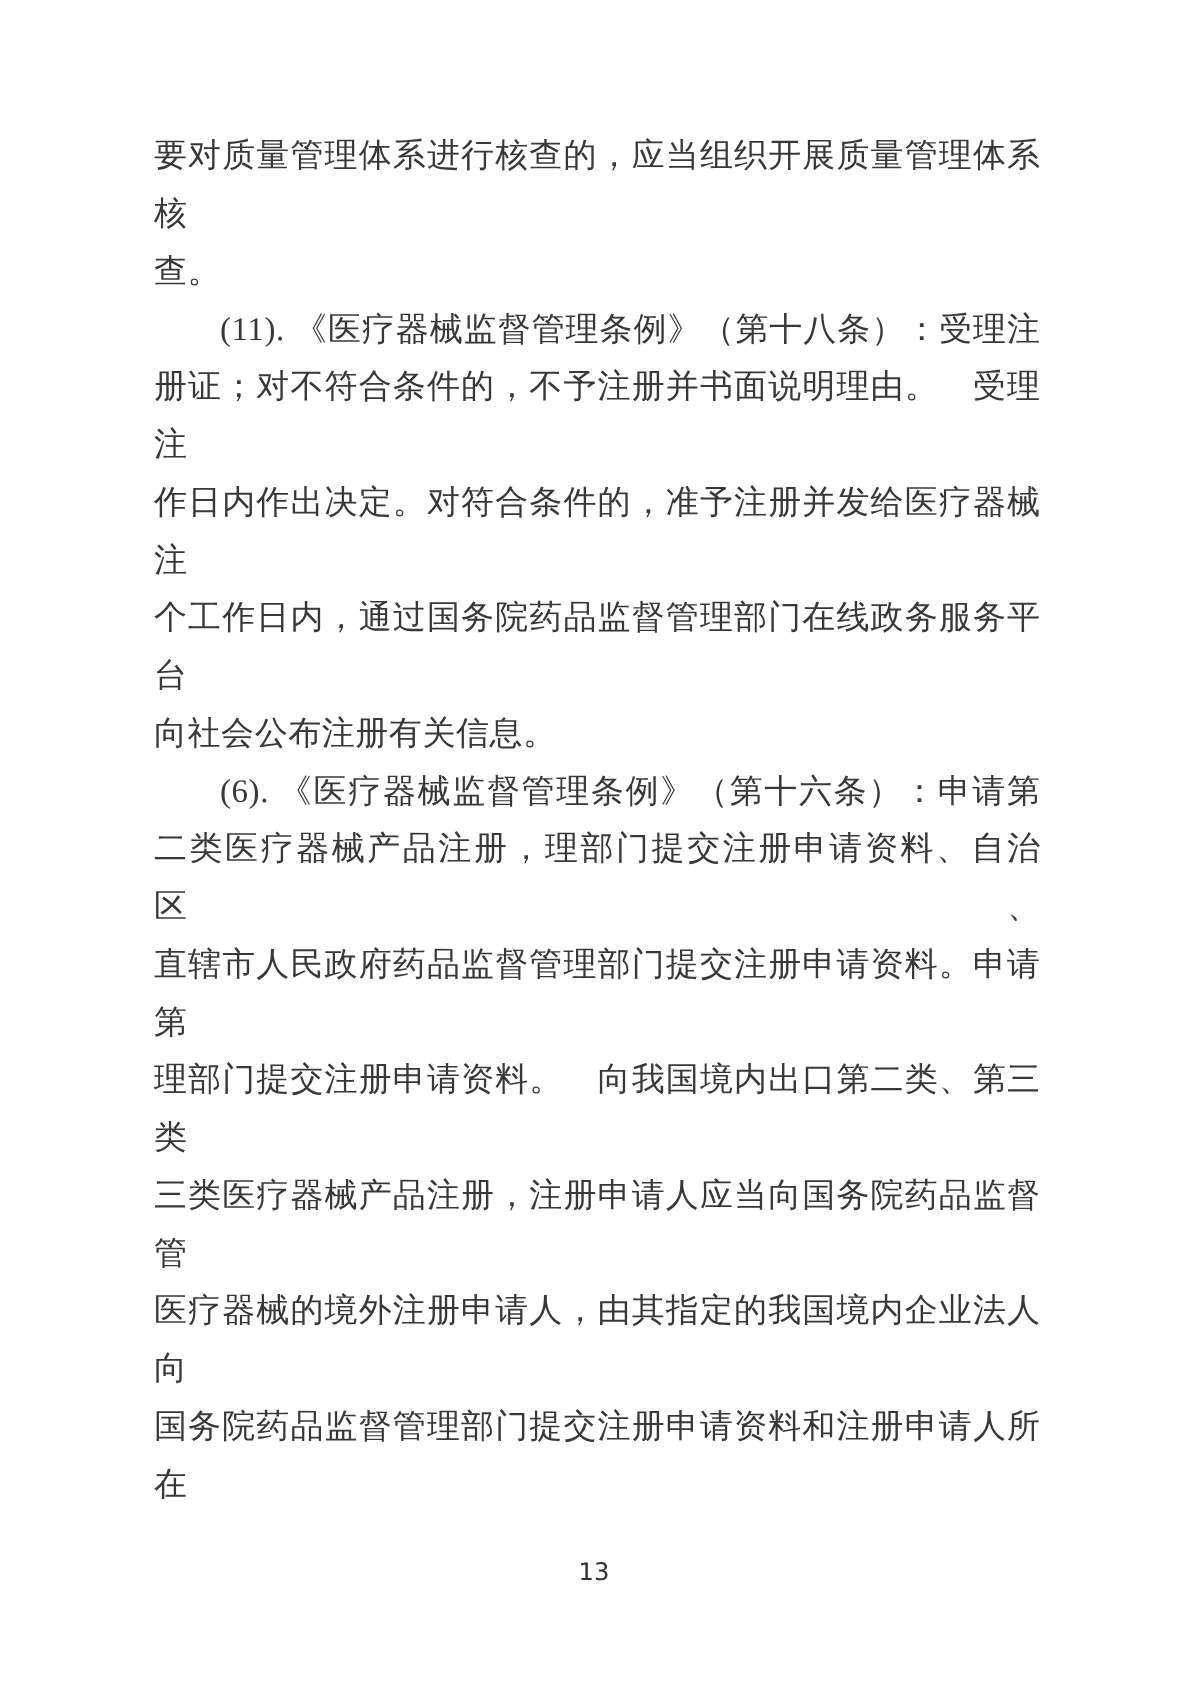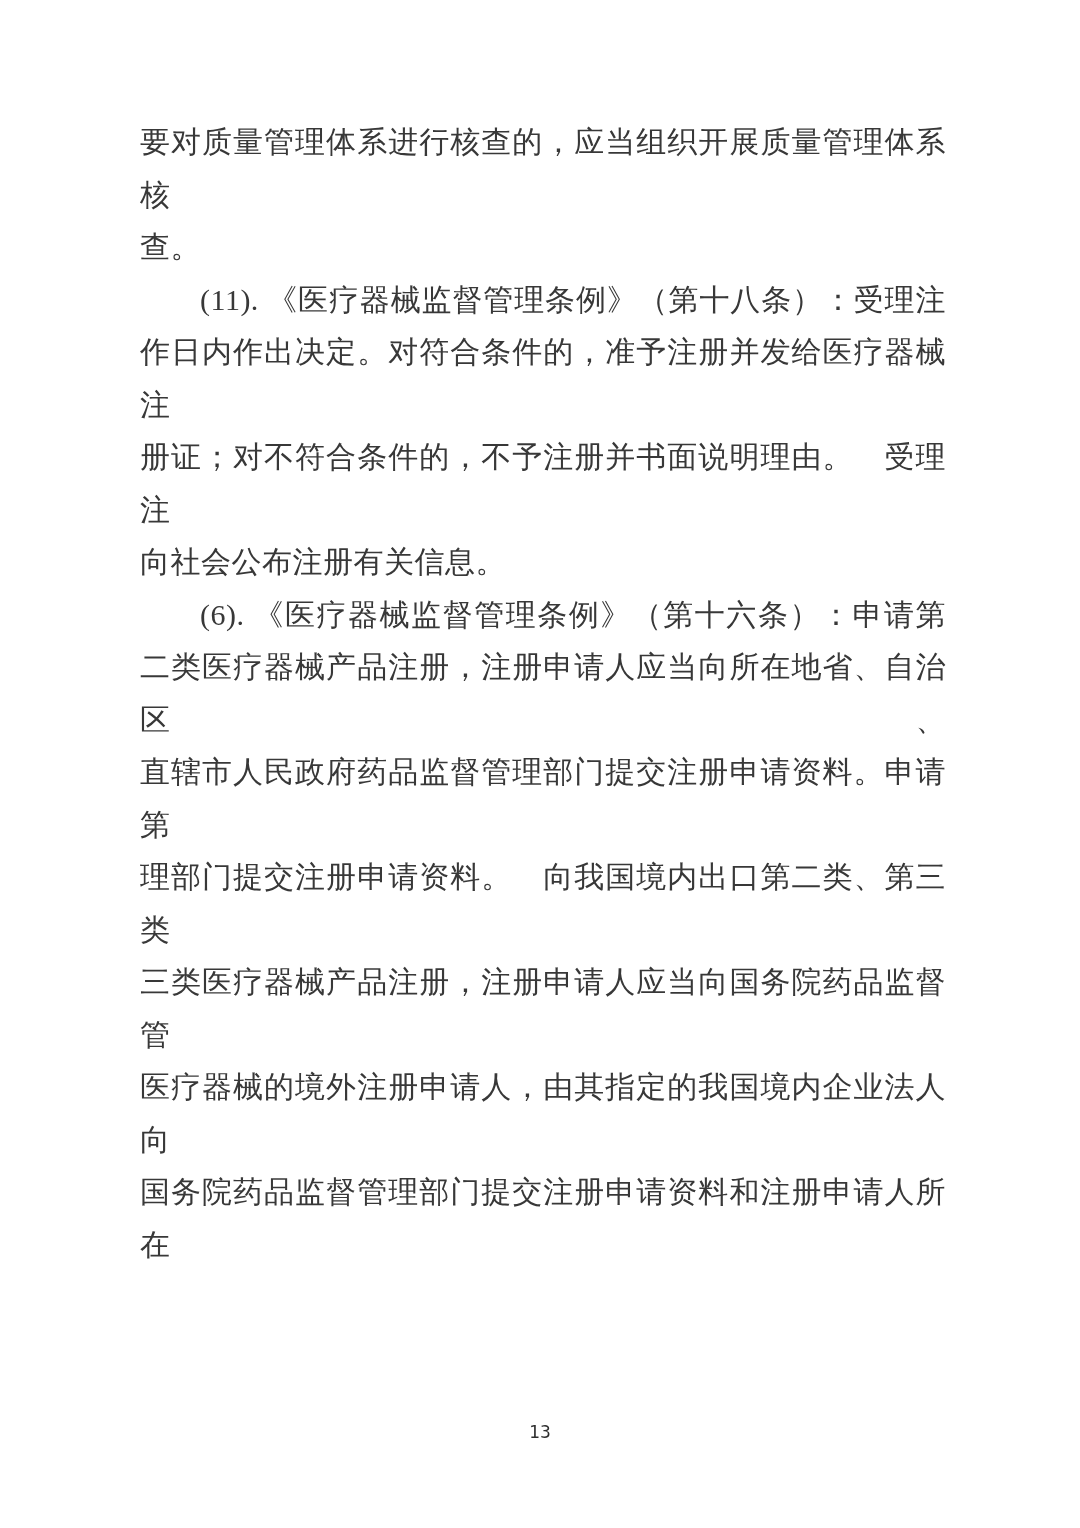--- a/index.html
+++ b/index.html
@@ -39,39 +39,40 @@
   }
   .line.indent {
     text-indent: 2em;
   }
   .page-number {
     position: absolute;
     bottom: 86px;
     left: 0;
     width: 100%;
     text-align: center;
-    font-size: 17px;
+    font-size: 22px;
     color: #2e2e2e;
     font-family: "DejaVu Sans", "Liberation Sans", sans-serif;
   }
 </style>
 </head>
 <body>
 
 <div class="page">
 
   <div class="content">
     <div class="line">要对质量管理体系进行核查的，应当组织开展质量管理体系核</div>
     <div class="line end">查。</div>
     <div class="line indent">(11). 《医疗器械监督管理条例》（第十八条）：受理注</div>
+    <div class="line">册证；对不符合条件的，不予注册并书面说明理由。　受理注</div>
     <div class="line">作日内作出决定。对符合条件的，准予注册并发给医疗器械注</div>
-    <div class="line">册证；对不符合条件的，不予注册并书面说明理由。　受理注</div>
+    <div class="line">个工作日内，通过国务院药品监督管理部门在线政务服务平台</div>
     <div class="line end">向社会公布注册有关信息。</div>
     <div class="line indent">(6). 《医疗器械监督管理条例》（第十六条）：申请第</div>
-    <div class="line">二类医疗器械产品注册，注册申请人应当向所在地省、自治区、</div>
+    <div class="line">二类医疗器械产品注册，理部门提交注册申请资料、自治区、</div>
     <div class="line">直辖市人民政府药品监督管理部门提交注册申请资料。申请第</div>
     <div class="line">理部门提交注册申请资料。　向我国境内出口第二类、第三类</div>
     <div class="line">三类医疗器械产品注册，注册申请人应当向国务院药品监督管</div>
     <div class="line">医疗器械的境外注册申请人，由其指定的我国境内企业法人向</div>
     <div class="line">国务院药品监督管理部门提交注册申请资料和注册申请人所在</div>
 
   </div>
 
   <div class="page-number">13</div>
 

